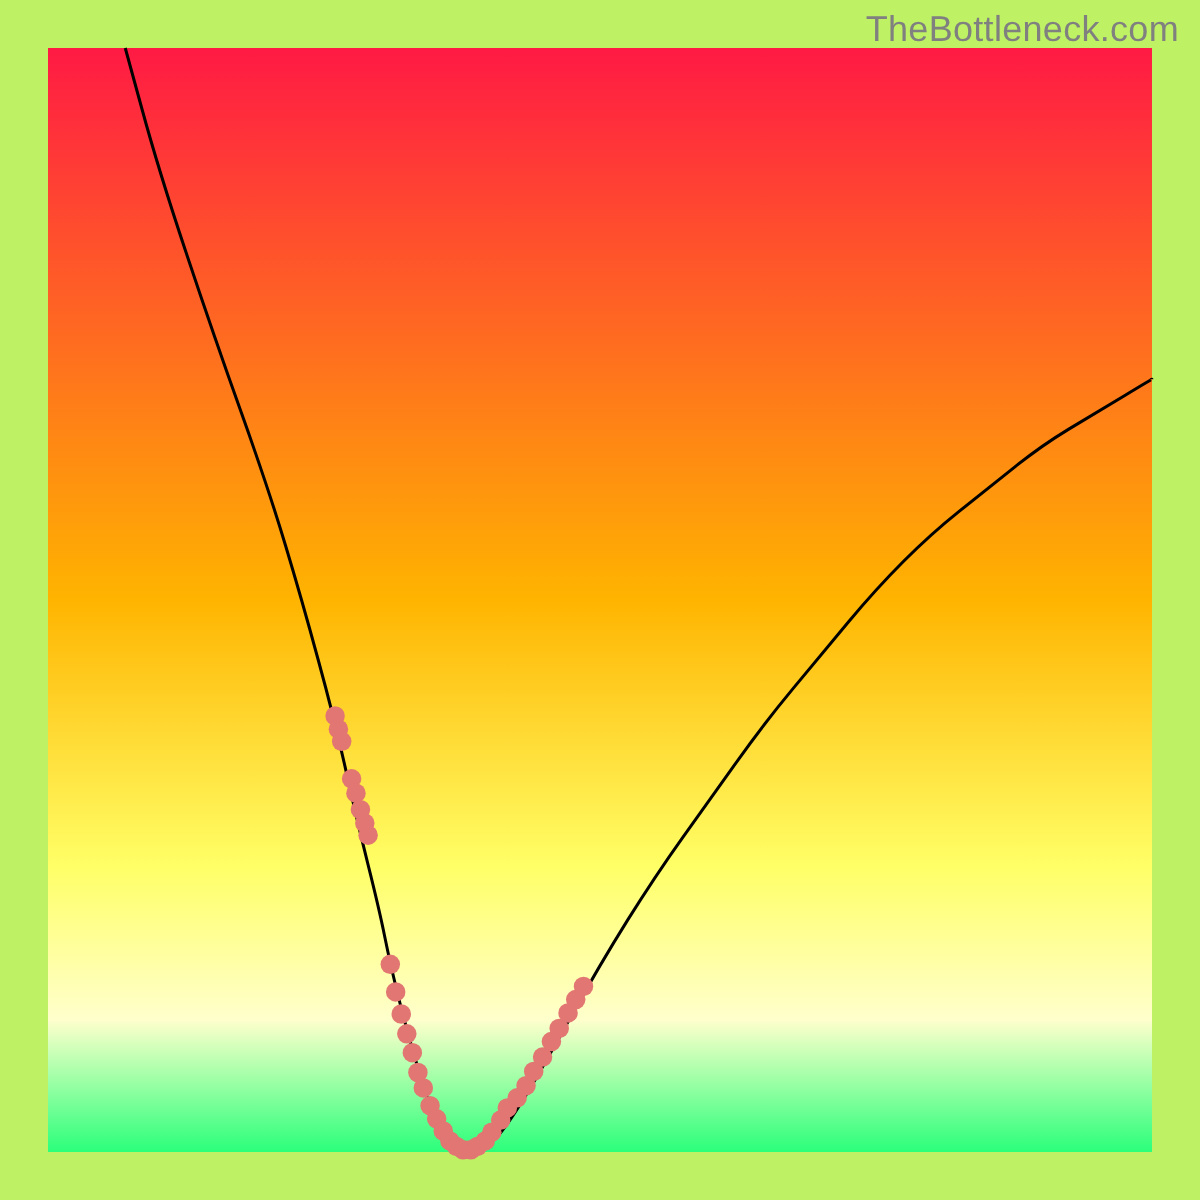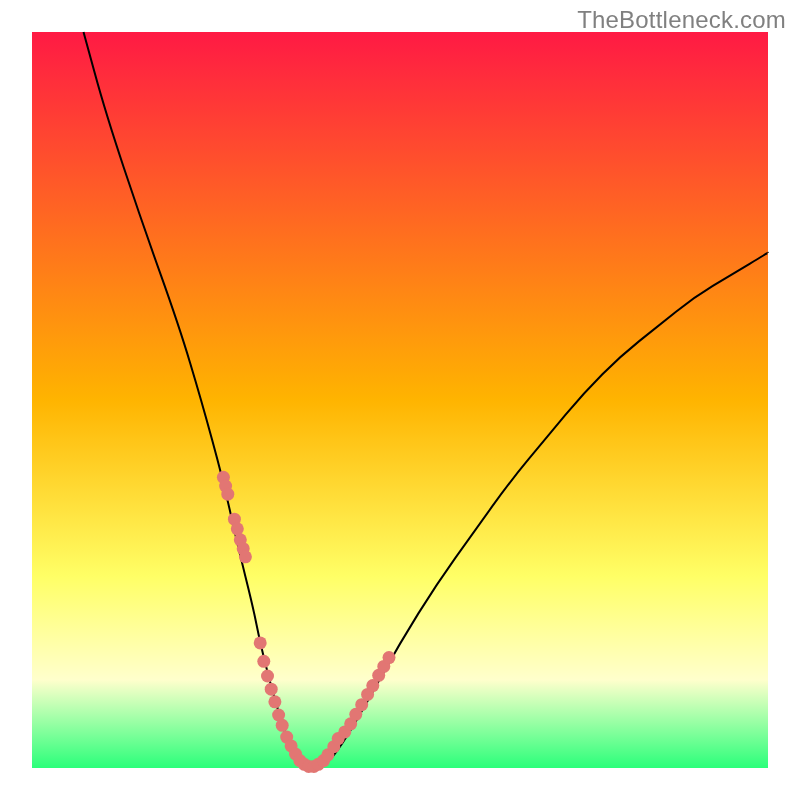--- a/index.html
+++ b/index.html
@@ -7,21 +7,21 @@
     padding: 0;
     width: 800px;
     height: 800px;
     background: #000000;
     overflow: hidden;
   }
   .stage {
     position: relative;
     width: 800px;
     height: 800px;
-    background: #ffffff;
+    background: #bef264;
     text-align: center;
   }
   .watermark {
     position: absolute;
     top: 6px;
     right: 14px;
     font-family: Arial, Helvetica, sans-serif;
     font-size: 24px;
     font-weight: 500;
     color: #808080;

